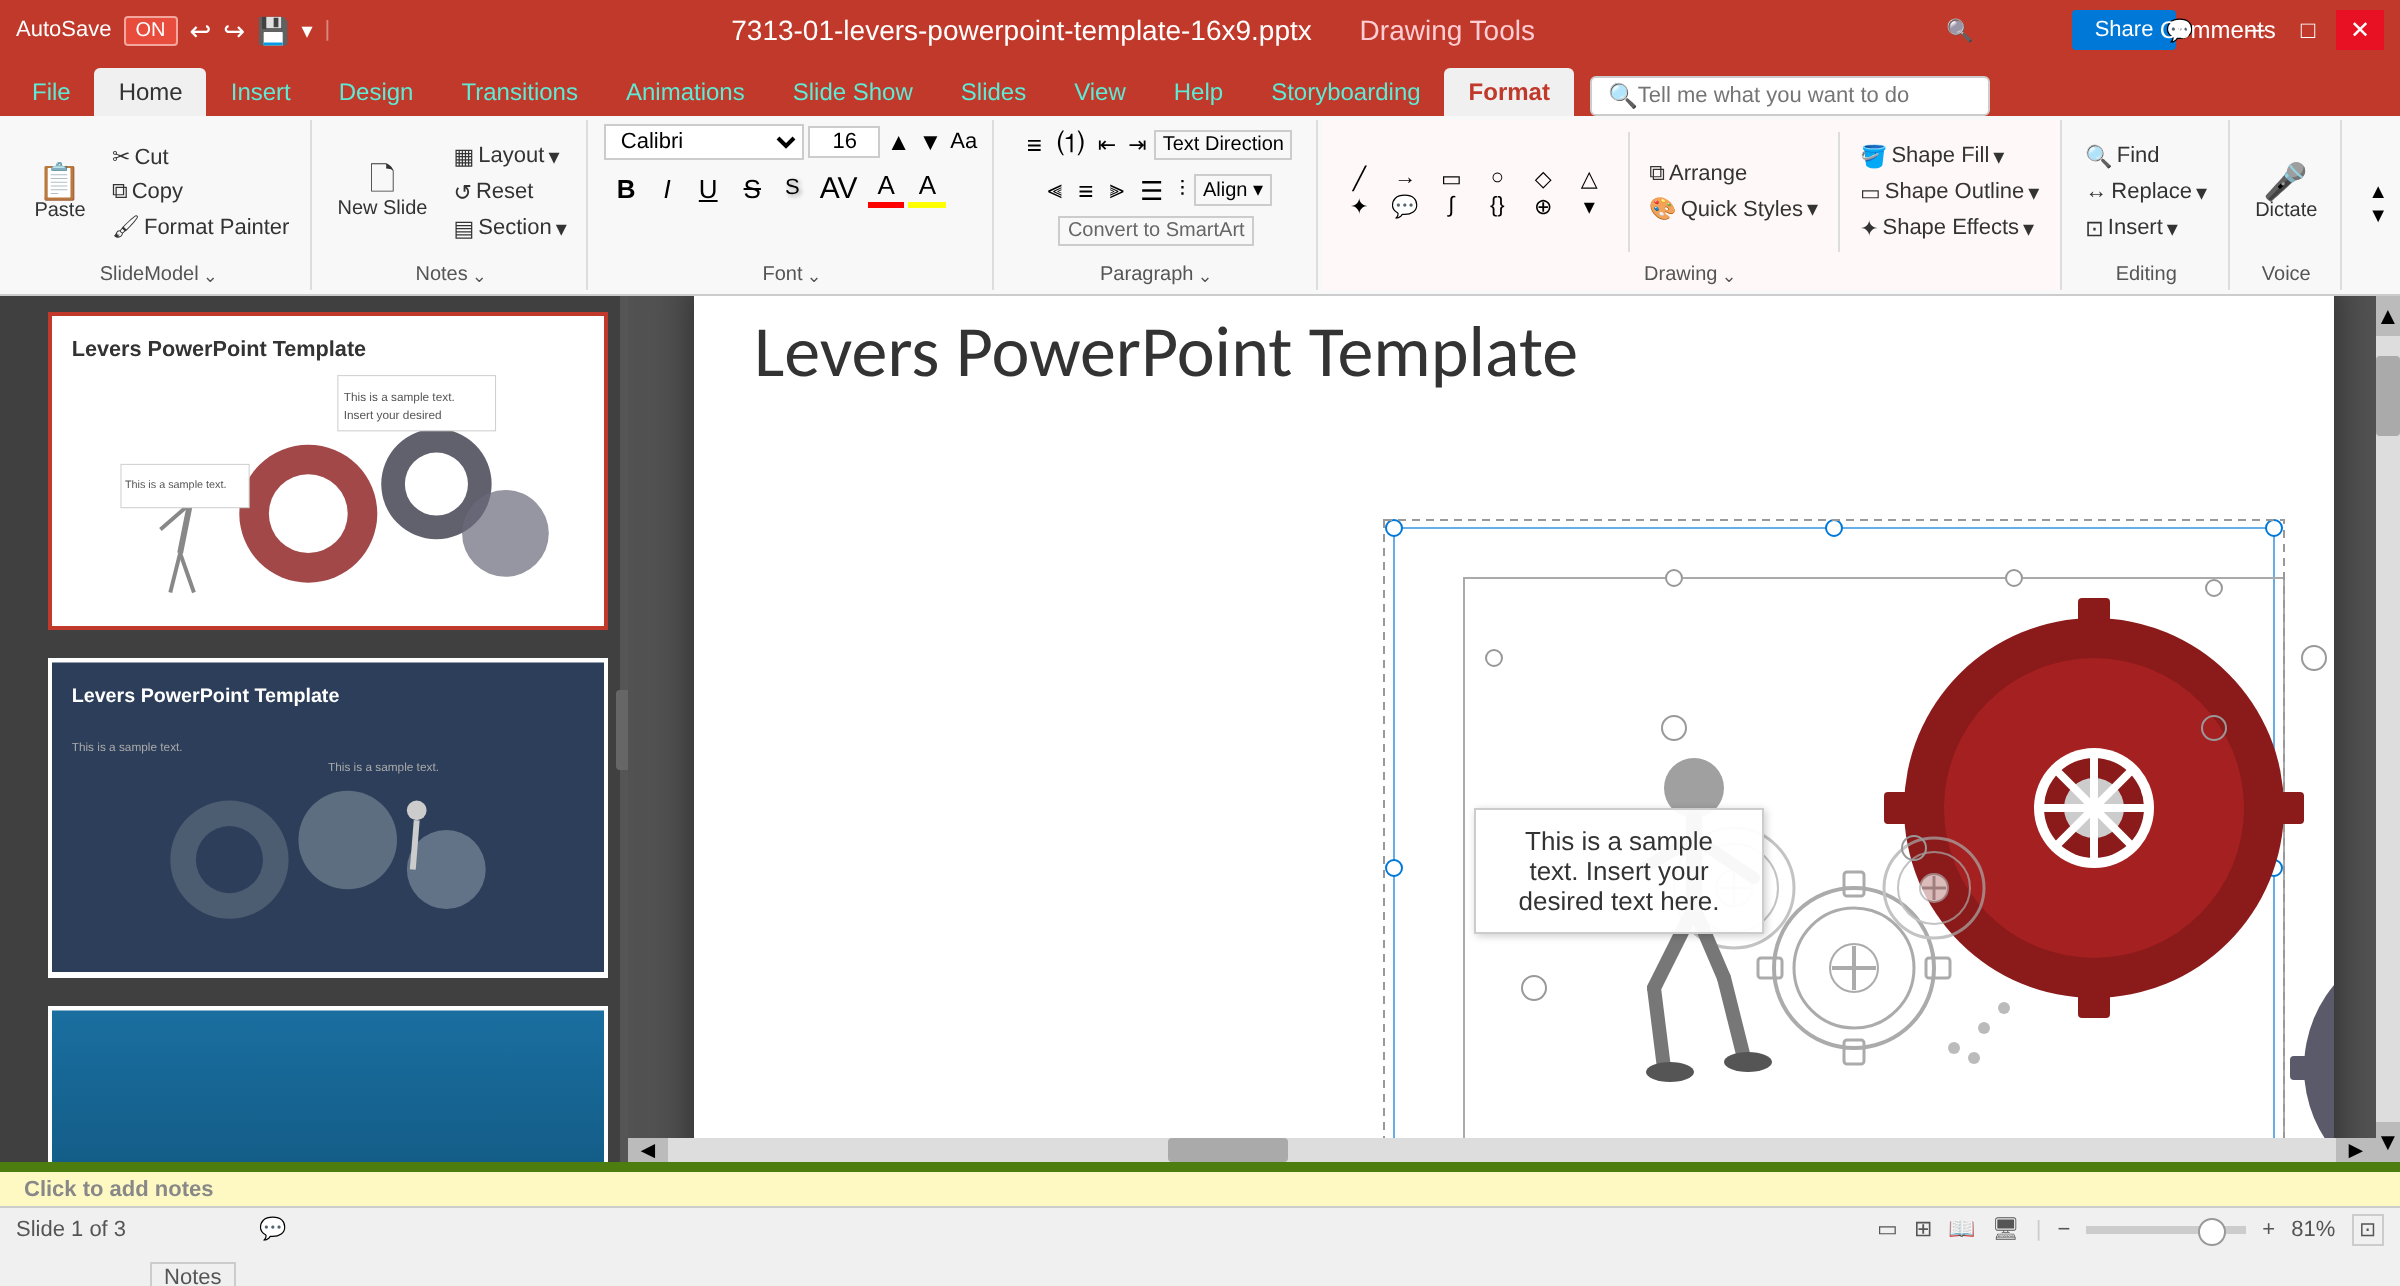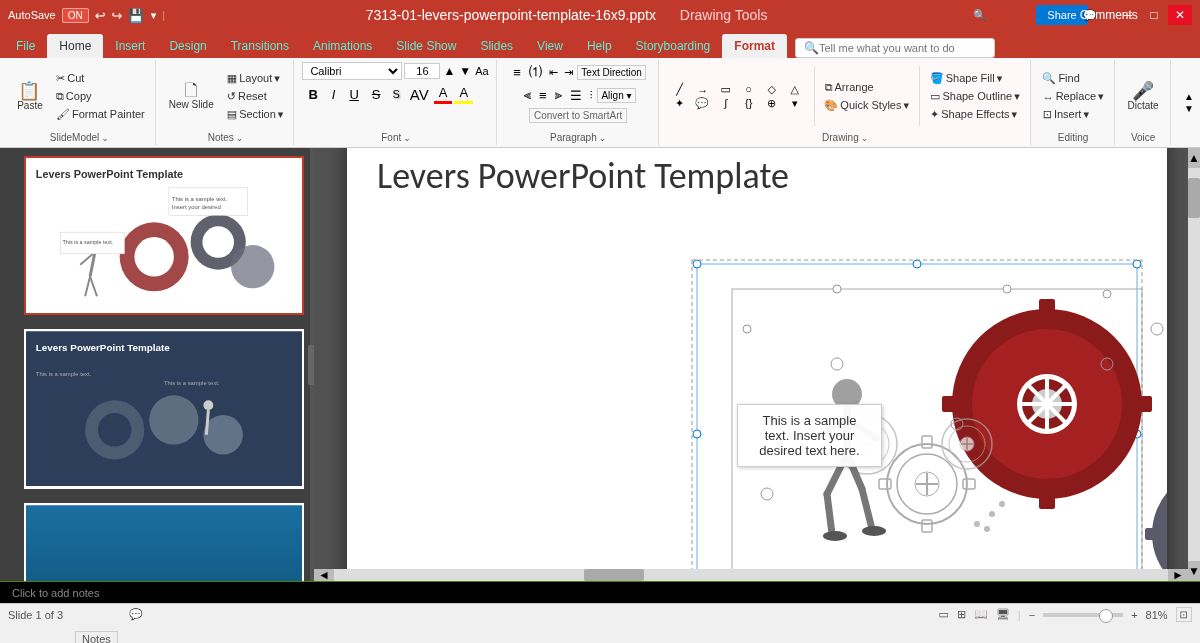--- a/index.html
+++ b/index.html
@@ -213,27 +213,28 @@
     
     .btn-col { display: flex; flex-direction: column; gap: 1px; }
 
     
     .zoom-slider { width: 80px; height: 4px; background: #ccc; position: relative; }
     .zoom-slider::after { content: ''; position: absolute; left: 70%; top: -4px; width: 12px; height: 12px; background: #fff; border: 1px solid #999; border-radius: 50%; }
 
     
     #notes-bar {
       height: 22px;
-      background: #000000;
-      border-top: 1px solid #4d7c0f;
+      background: #fef9c3;
+      border-top: 5px solid #4d7c0f;
       display: flex;
       align-items: center;
       padding: 0 12px;
       font-size: 11px;
       color: #888;
+      font-weight: bold;
     }
     
   </style>
 </head>
 <body>
 
 <div id="title-bar">
   <div class="left">
     <span style="font-size:11px;">AutoSave</span>
     <span class="autosave-badge">ON</span>

